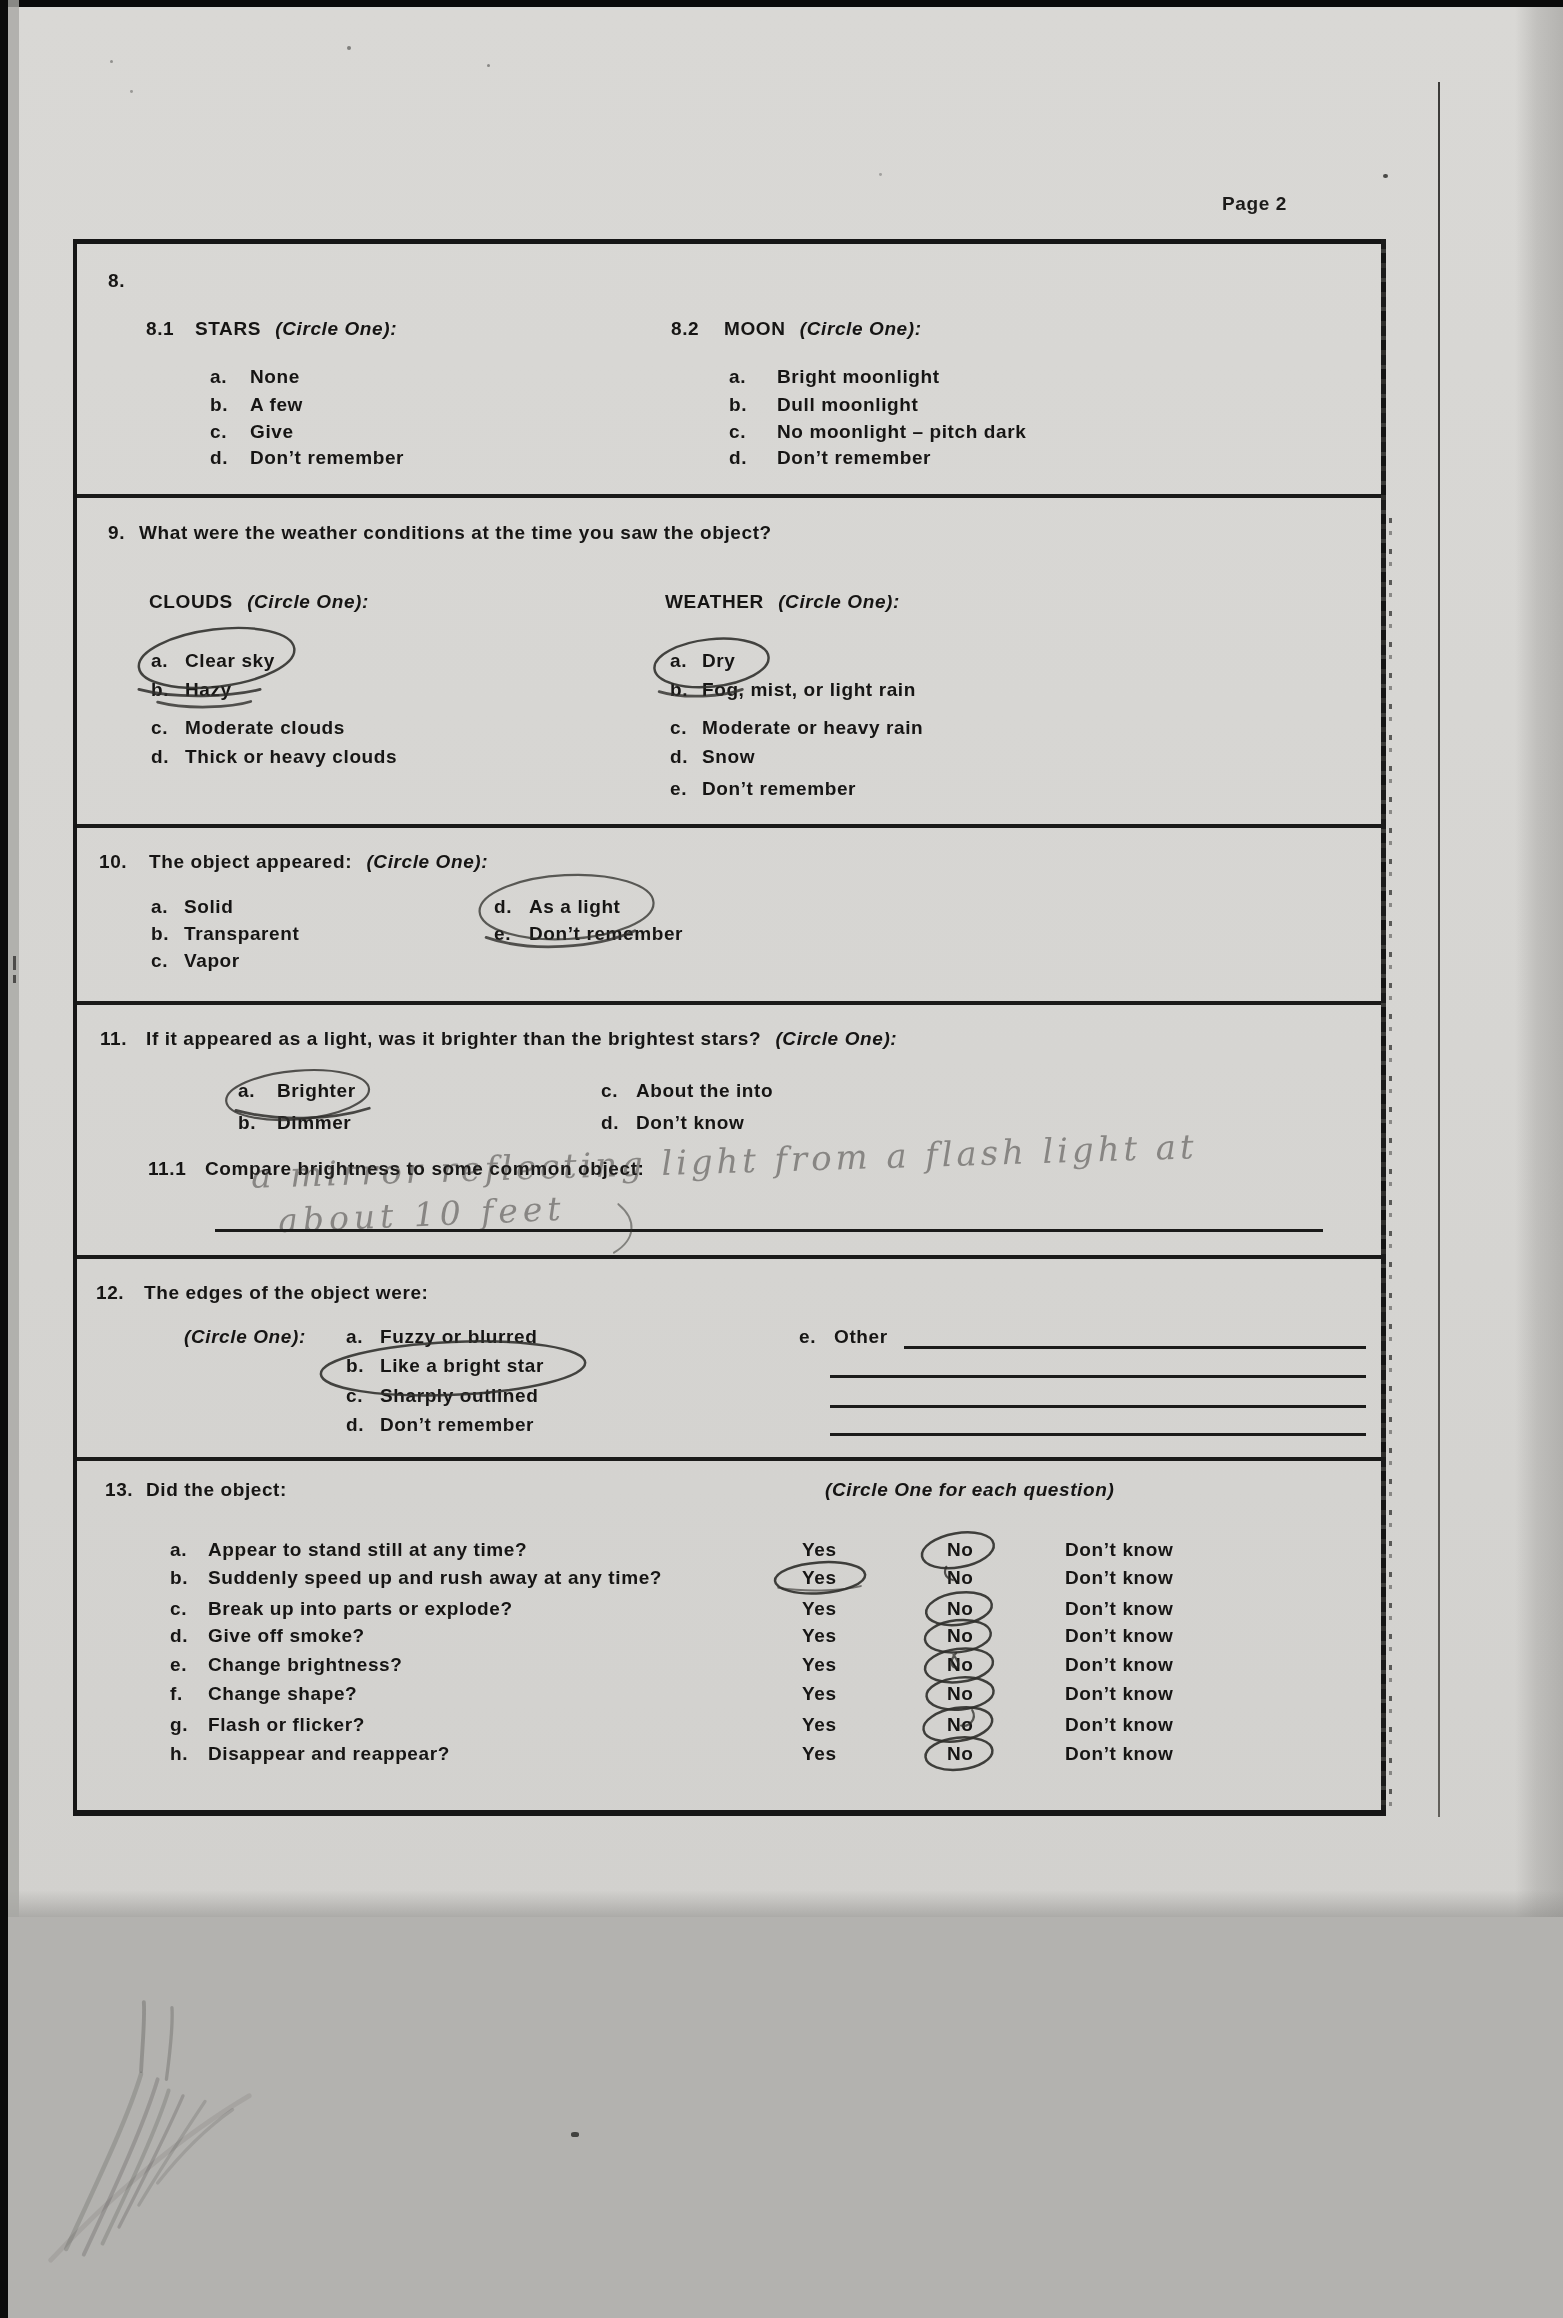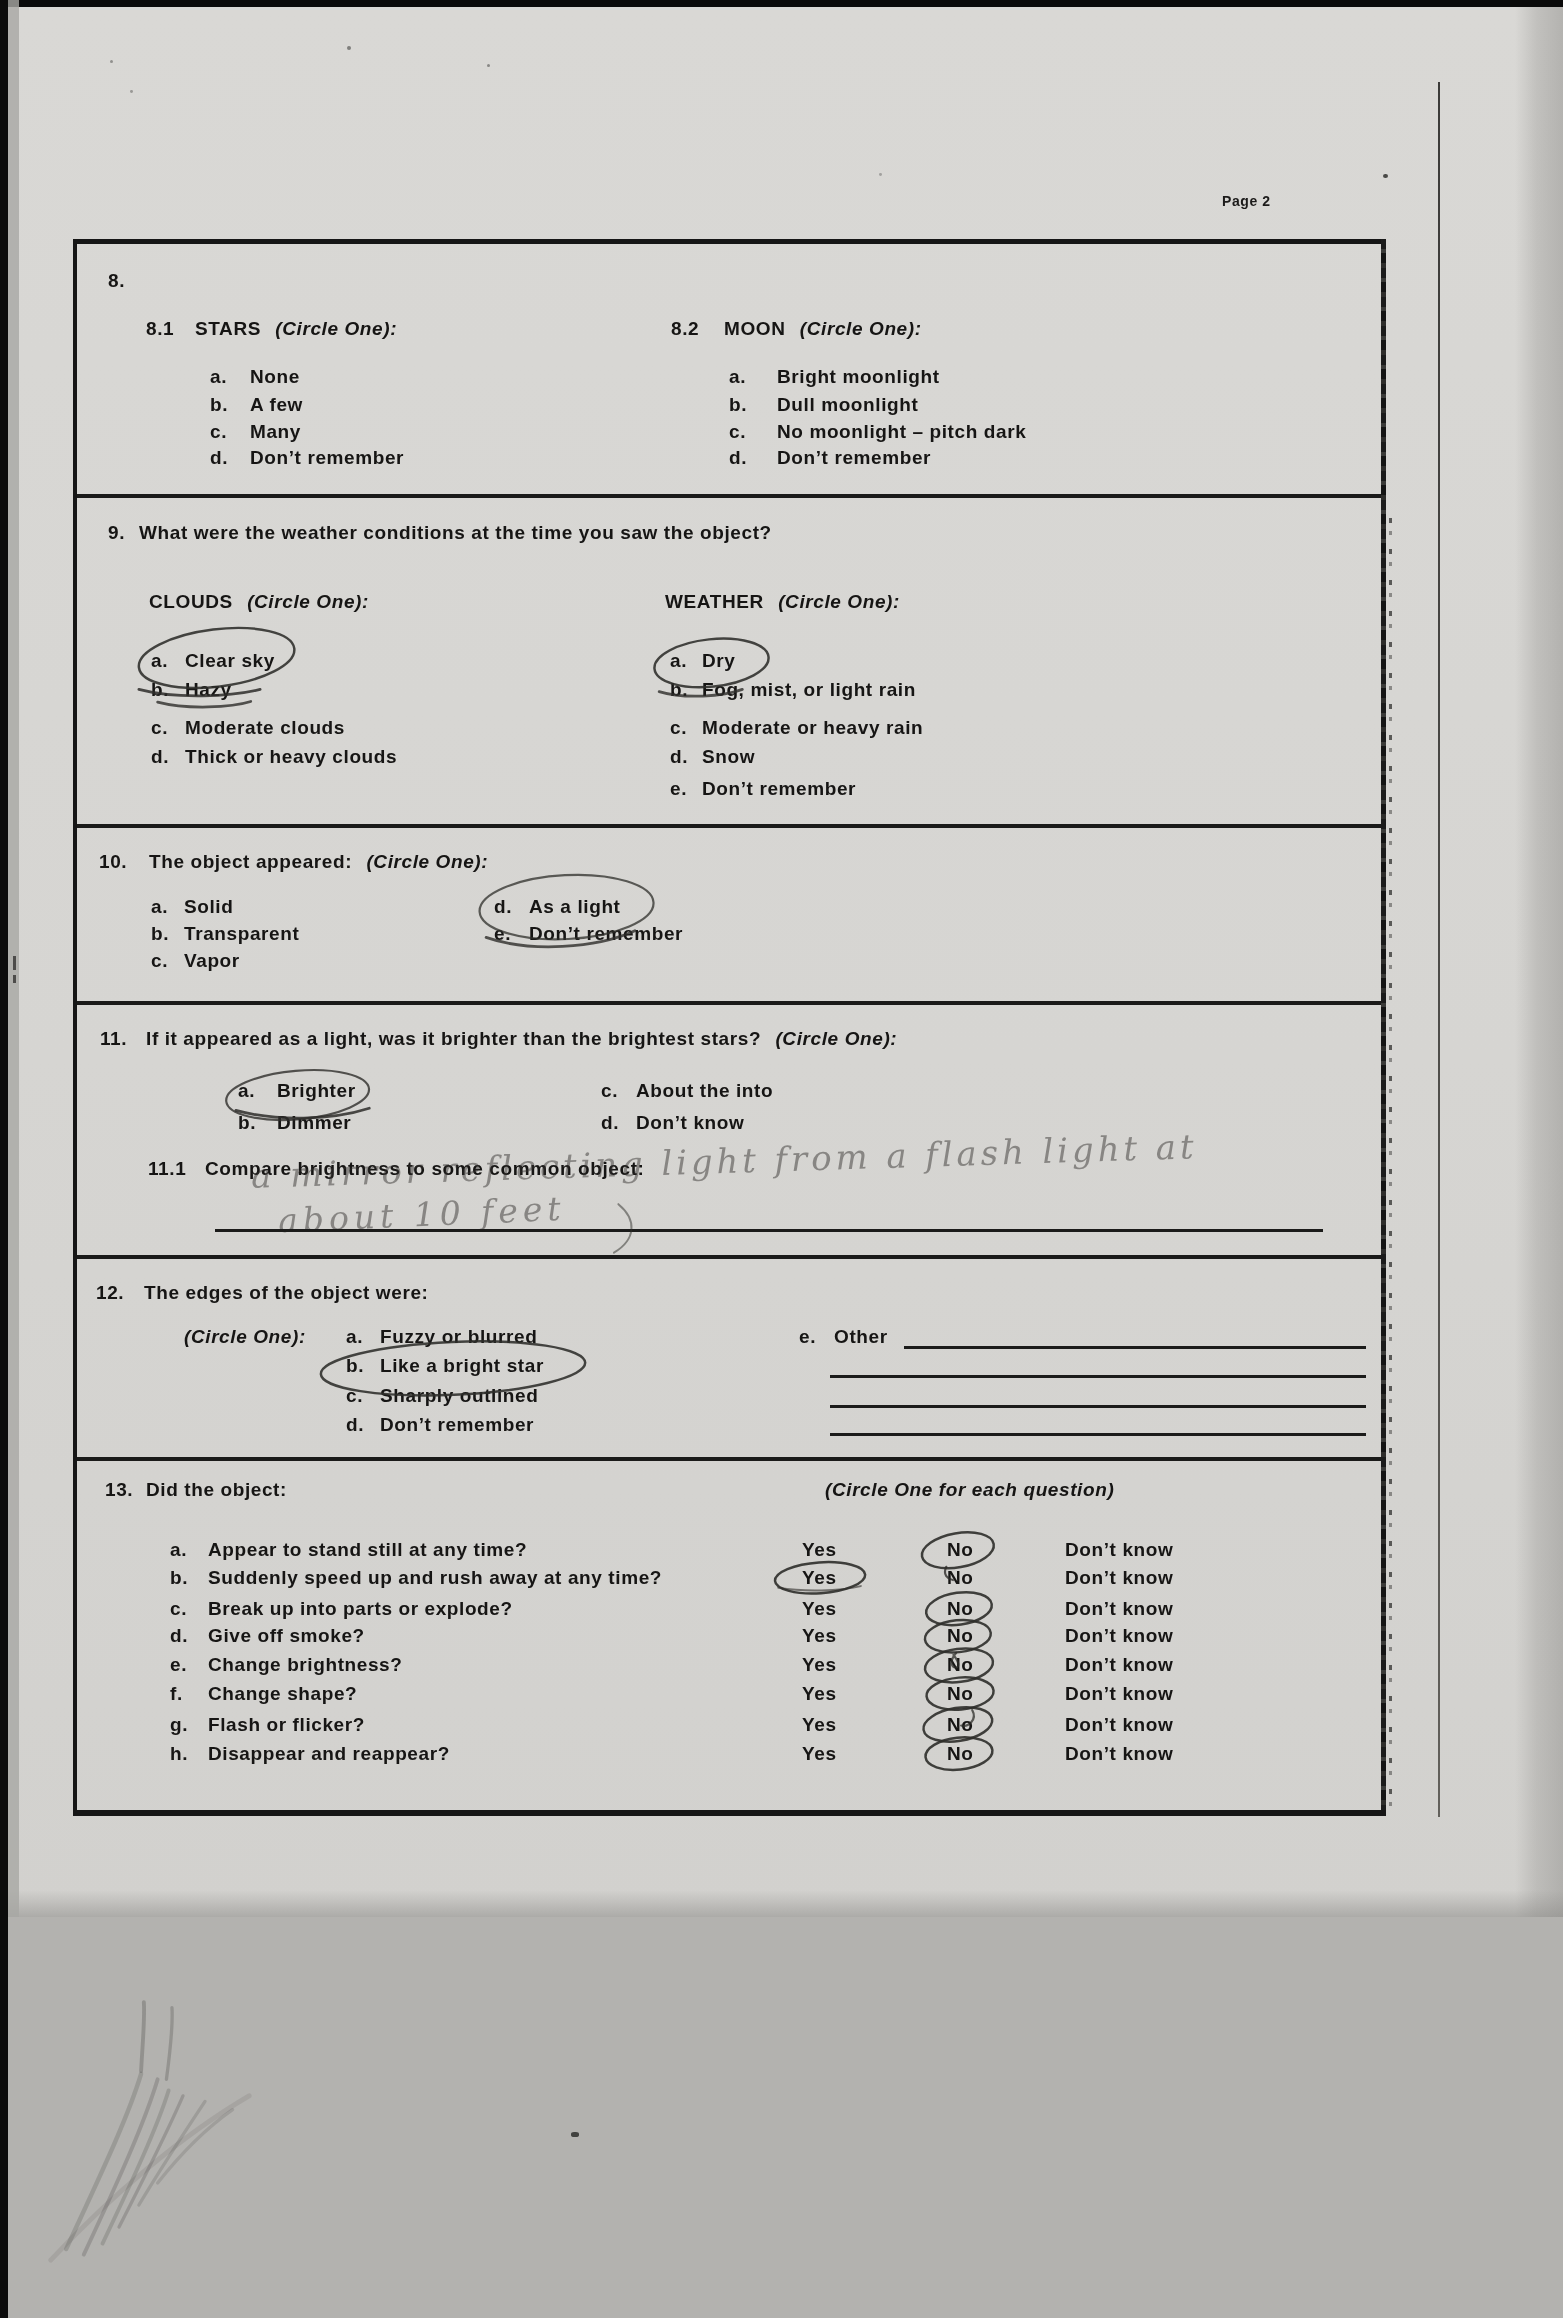--- a/index.html
+++ b/index.html
@@ -18,21 +18,21 @@
   .binding-line{position:absolute;left:1438px;top:82px;width:2.2px;height:1735px;
          background:linear-gradient(180deg,#2a2927 0%,#3a3936 45%,#56544f 100%);opacity:.9;}
   .bx{position:absolute;background:#161616;}
   .bx-right{background:repeating-linear-gradient(180deg,#1b1b1b 0 10px,#3a3a38 10px 14.3px,#141414 14.3px 24px,#2e2d2b 24px 29px);}
   .noise-col{position:absolute;left:1389px;top:518px;width:3.3px;height:1295px;opacity:.75;
          background:repeating-linear-gradient(180deg,rgba(30,30,28,.9) 0 5px,transparent 5px 13.2px,rgba(45,44,42,.6) 13.2px 17px,transparent 17px 31px);}
   .divider{position:absolute;left:77px;width:1304px;height:3.9px;background:#1a1a19;}
   .t{position:absolute;color:#161514;font-weight:700;font-size:19px;letter-spacing:0.6px;
      line-height:1;white-space:nowrap;}
   .note{font-style:italic;margin-left:14.3px;}
-  .pagelabel{font-size:14px;color:#1c1b1a;}
+  .pagelabel{font-size:19px;color:#1c1b1a;}
   .blank{position:absolute;height:2.8px;background:#1b1b1a;}
   .uline{position:absolute;height:3.3px;background:#1b1b1a;}
   .hand{position:absolute;font-family:"DejaVu Serif",serif;font-style:italic;font-weight:400;
         color:rgba(50,48,46,.48);white-space:nowrap;}
   .hand1{font-size:34px;letter-spacing:3.9px;transform:rotate(-1.8deg);}
   .hand2{font-size:33px;letter-spacing:5px;transform:rotate(-2.5deg);}
   .ink{position:absolute;left:0;top:0;pointer-events:none;}
   .dot{position:absolute;border-radius:50%;background:#262523;}
   .tick{position:absolute;width:2.8px;background:#2c2b29;opacity:.75;}
 </style>
@@ -73,21 +73,21 @@
   <div class="t" style="left:671px;top:319px">8.2</div>
   <div class="t" style="left:724px;top:319px">
     <span>MOON</span><span class="note">(Circle One):</span>
   </div>
 
   <div class="t" style="left:210px;top:367px">a.</div>
   <div class="t" style="left:250px;top:367px">None</div>
   <div class="t" style="left:210px;top:395px">b.</div>
   <div class="t" style="left:250px;top:395px">A few</div>
   <div class="t" style="left:210px;top:422px">c.</div>
-  <div class="t" style="left:250px;top:422px">Many</div>
+  <div class="t" style="left:250px;top:422px">Give</div>
   <div class="t" style="left:210px;top:448px">d.</div>
   <div class="t" style="left:250px;top:448px">Don’t remember</div>
 
   <div class="t" style="left:729px;top:367px">a.</div>
   <div class="t" style="left:777px;top:367px">Bright moonlight</div>
   <div class="t" style="left:729px;top:395px">b.</div>
   <div class="t" style="left:777px;top:395px">Dull moonlight</div>
   <div class="t" style="left:729px;top:422px">c.</div>
   <div class="t" style="left:777px;top:422px">No moonlight – pitch dark</div>
   <div class="t" style="left:729px;top:448px">d.</div>

